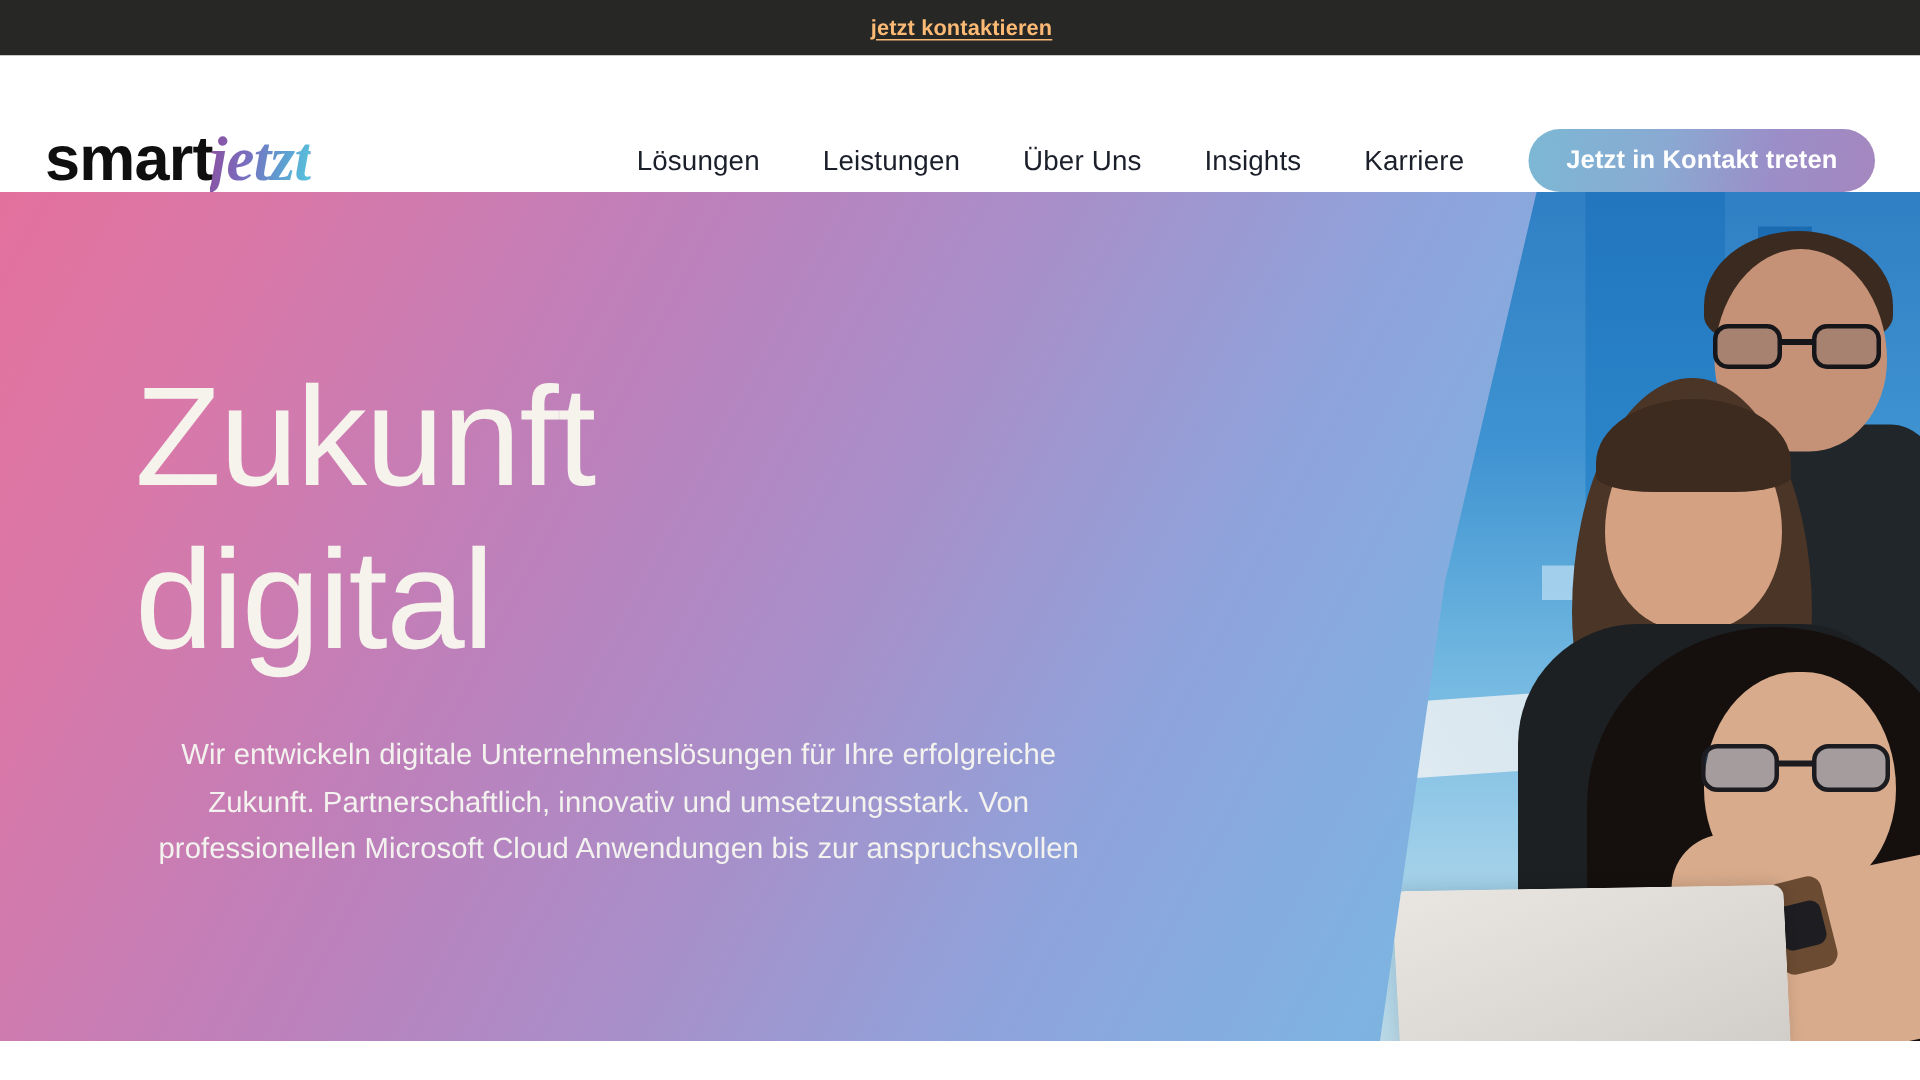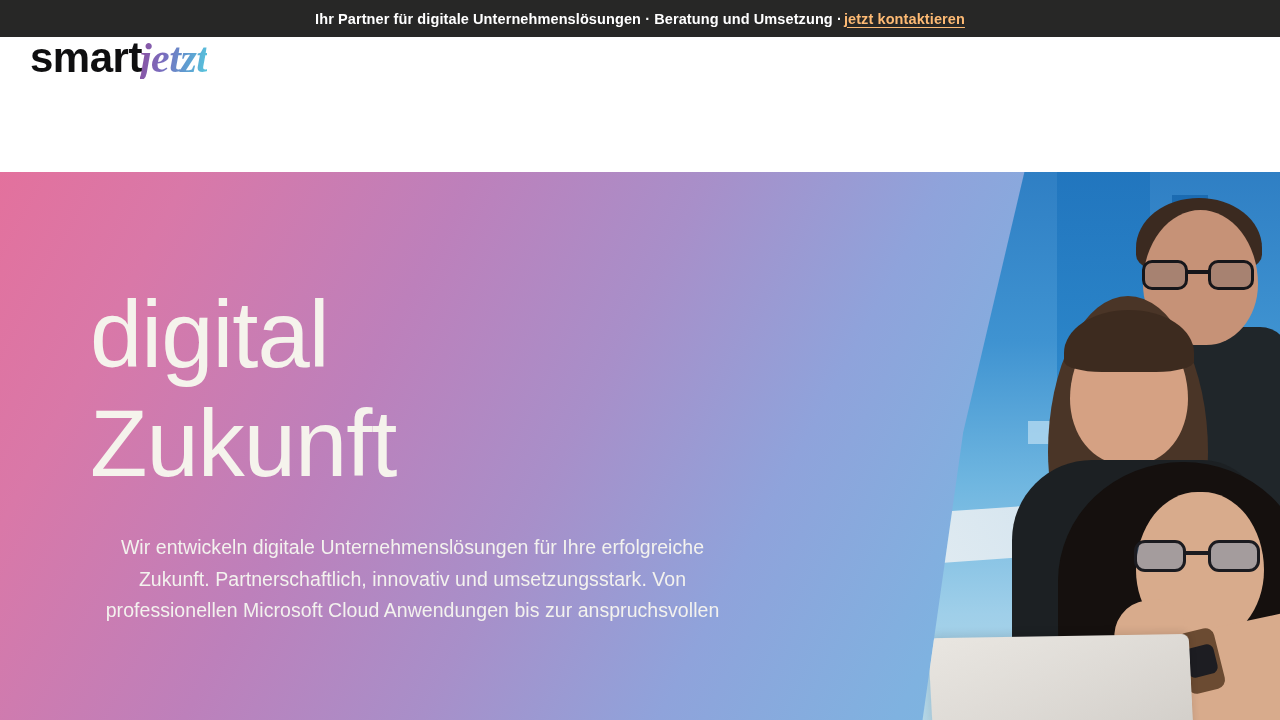--- a/index.html
+++ b/index.html
@@ -30,24 +30,24 @@
     color:#fdba74;
     font-weight:700;
     text-decoration:underline;
     text-underline-offset:3px;
     cursor:pointer;
     margin-left:2px;
   }
 
   
   .header {
-    height:135px;
+    height:91px;
     background:#ffffff;
     display:flex;
-    align-items:flex-start;
+    align-items:flex-end;
     padding:0 30px 0 30px;
     position:relative;
   }
 
   .logo {
     font-size:42px;
     line-height:1;
     letter-spacing:-.5px;
     user-select:none;
     white-space:nowrap;
@@ -305,31 +305,38 @@
     color:#f3f2ee;
     max-width:645px;
     letter-spacing:.05px;
     text-align:center;
   }
 </style>
 </head>
 <body>
 
 <div class="topbar">
-  <span class="topbar-text">Ihr Partner für digitale Unternehmenslösungen · Beratung und Umsetzung · </span>
     <a class="topbar-link">jetzt kontaktieren</a>
 </div>
 
 <header class="header">
 
   <div class="logo">
     <span class="logo-smart">smart</span>
       <span class="logo-point">jetzt</span>
   </div>
 
+  <nav class="nav">
+    <div class="nav-item">Lösungen</div>
+    <div class="nav-item">Leistungen</div>
+    <div class="nav-item">Über Uns</div>
+    <div class="nav-item">Insights</div>
+    <div class="nav-item">Karriere</div>
+    <button class="cta">Jetzt in Kontakt treten</button>
+  </nav>
 
 </header>
 
 <section class="hero">
 
   <div class="hero-photo" aria-label="Drei Kolleginnen und Kollegen arbeiten gemeinsam an einem Laptop">
     <div class="photo-bg"></div>
     <div class="photo-strip2"></div>
     <div class="photo-strip"></div>
 
@@ -358,19 +365,19 @@
     <div class="person p-w2-hand"></div>
     <div class="person p-arm"></div>
     <div class="person p-watch"></div>
     <div class="person p-watch-face"></div>
 
     <div class="laptop"></div>
   </div>
 
   <div class="hero-copy">
     <h1 class="hero-title">
+      <span>Zukunft</span>
       <span>digital</span>
-      <span>Zukunft</span>
     </h1>
     <p class="hero-sub">Wir entwickeln digitale Unternehmenslösungen für Ihre erfolgreiche Zukunft. Partnerschaftlich, innovativ und umsetzungsstark. Von professionellen Microsoft Cloud Anwendungen bis zur anspruchsvollen</p>
   </div>
 
 </section>
 
 </body></html>

